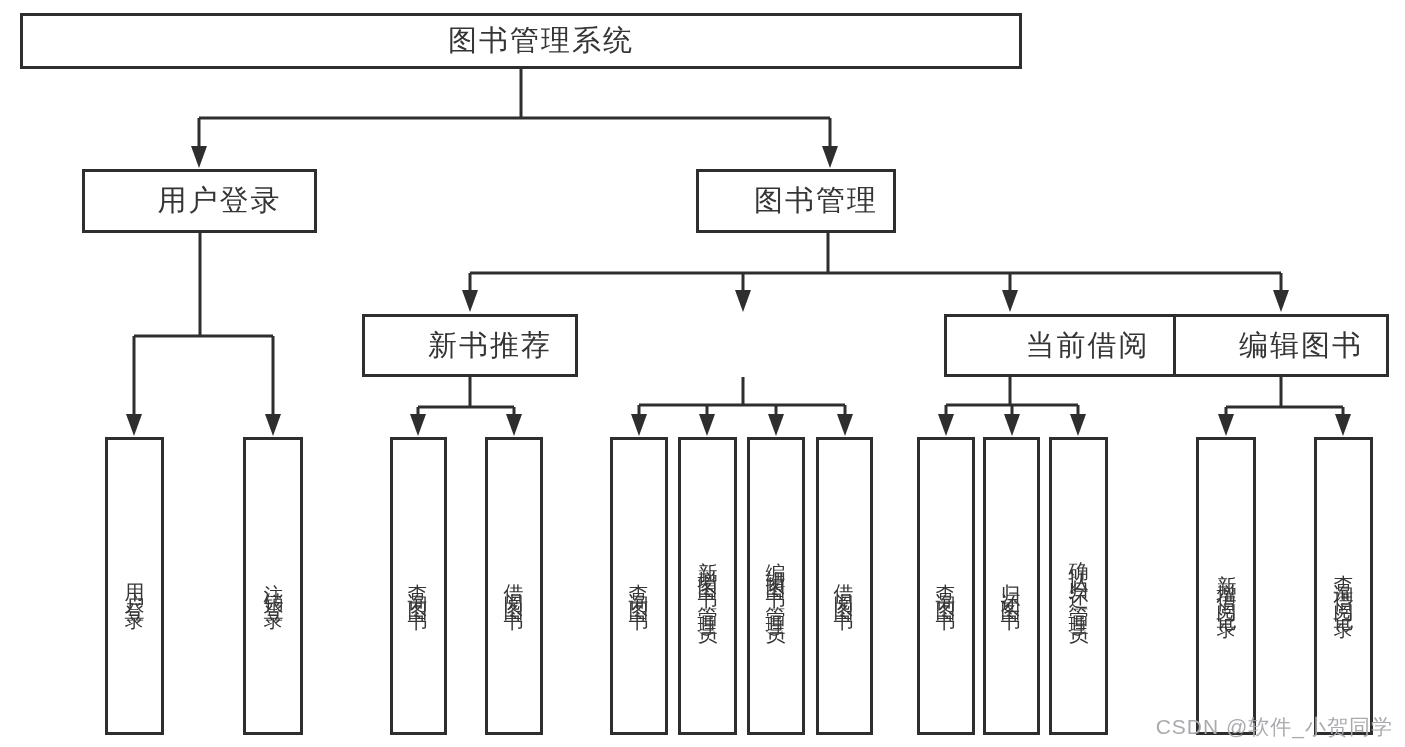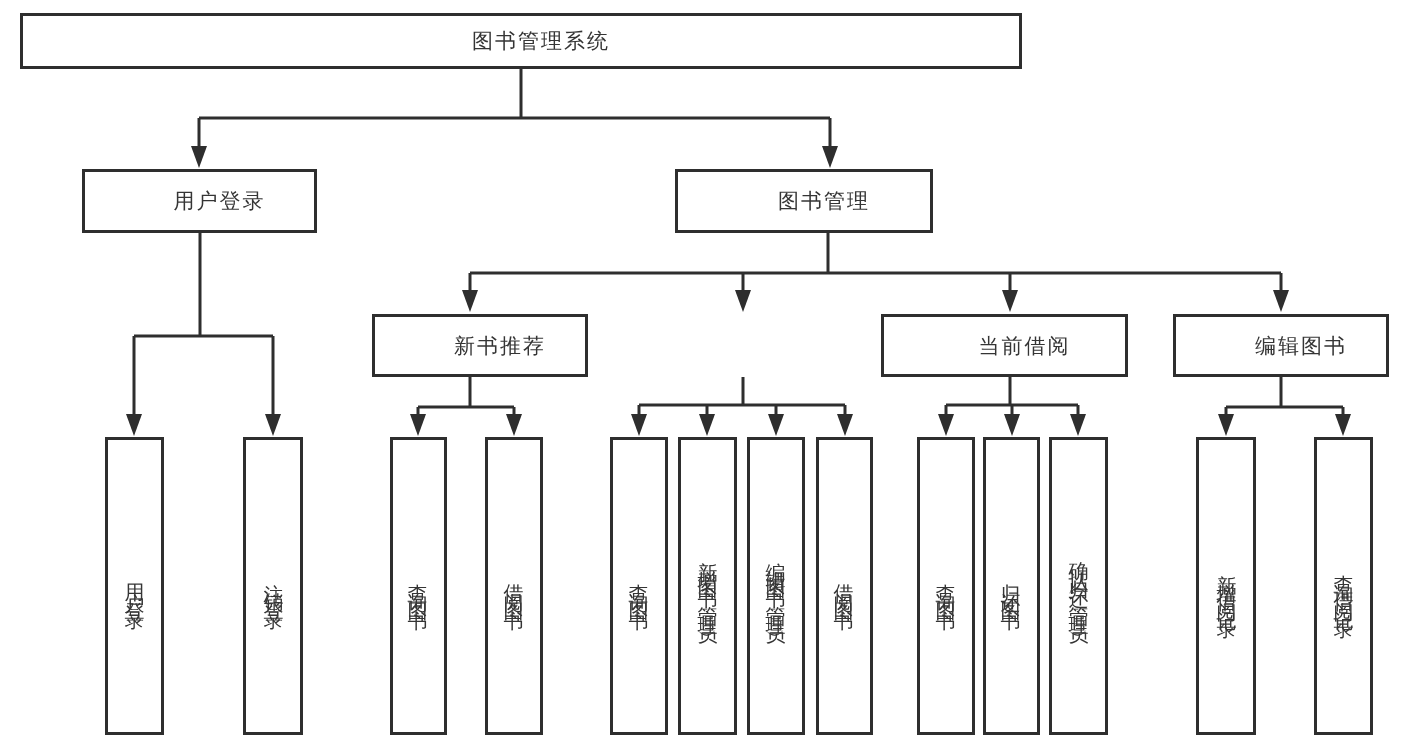--- a/index.html
+++ b/index.html
@@ -14,21 +14,21 @@
   .node{
     position:absolute;
     box-sizing:border-box;
     border:3px solid #2e2e2e;
     background:#ffffff;
     z-index:2;
     color:#353535;
   }
   .hbox{
     display:flex;align-items:center;justify-content:center;
-    font-size:21px;letter-spacing:2px;padding-left:40px;
+    font-size:29px;letter-spacing:2px;padding-left:40px;
   }
   .leaf{
     writing-mode:vertical-rl;
     text-orientation:mixed;
     text-align:center;
     font-size:20px;
     letter-spacing:9px;
     line-height:52px;
   }
   #watermark{
@@ -74,37 +74,38 @@
       <polygon points="1004,414 1020,414 1012,436"></polygon>
       <polygon points="1070,414 1086,414 1078,436"></polygon>
       <polygon points="1218,414 1234,414 1226,436"></polygon>
       <polygon points="1335,414 1351,414 1343,436"></polygon>
     </g>
   </svg>
 
   <div class="node hbox" style="left:20px;top:13px;width:1002px;height:56px">图书管理系统</div>
 
   <div class="node hbox" style="left:82px;top:169px;width:235px;height:64px">用户登录</div>
-  <div class="node hbox" style="left:675px;top:169px;width:258px;height:64px">图书管理</div>
+  <div class="node hbox" style="left:696px;top:169px;width:200px;height:64px">图书管理</div>
 
-  <div class="node hbox" style="left:372px;top:314px;width:216px;height:63px">新书推荐</div>
-  <div class="node hbox" style="left:881px;top:314px;width:247px;height:63px">当前借阅</div>
+  <div class="node hbox" style="left:362px;top:314px;width:216px;height:63px">新书推荐</div>
+  <div class="node hbox" style="left:944px;top:314px;width:247px;height:63px">当前借阅</div>
   <div class="node hbox" style="left:1173px;top:314px;width:216px;height:63px">编辑图书</div>
 
   <div class="node leaf" style="left:105px;top:437px;width:59px;height:298px">用户登录</div>
   <div class="node leaf" style="left:243px;top:437px;width:60px;height:298px">注销登录</div>
 
   <div class="node leaf" style="left:390px;top:437px;width:57px;height:298px">查询图书</div>
   <div class="node leaf" style="left:485px;top:437px;width:58px;height:298px">借阅图书</div>
 
   <div class="node leaf" style="left:610px;top:437px;width:58px;height:298px">查询图书</div>
   <div class="node leaf" style="left:678px;top:437px;width:59px;height:298px">新增图书（管理员）</div>
   <div class="node leaf" style="left:747px;top:437px;width:58px;height:298px">编辑图书（管理员）</div>
   <div class="node leaf" style="left:816px;top:437px;width:57px;height:298px">借阅图书</div>
 
   <div class="node leaf" style="left:917px;top:437px;width:58px;height:298px">查询图书</div>
   <div class="node leaf" style="left:983px;top:437px;width:57px;height:298px">归还图书</div>
   <div class="node leaf" style="left:1049px;top:437px;width:59px;height:298px">确认归还（管理员）</div>
 
   <div class="node leaf" style="left:1196px;top:437px;width:60px;height:298px">新增借阅记录</div>
   <div class="node leaf" style="left:1314px;top:437px;width:59px;height:298px">查询借阅记录</div>
 
+  <div id="watermark">CSDN @软件_小贺同学</div>
 </div>
 
 </body></html>

